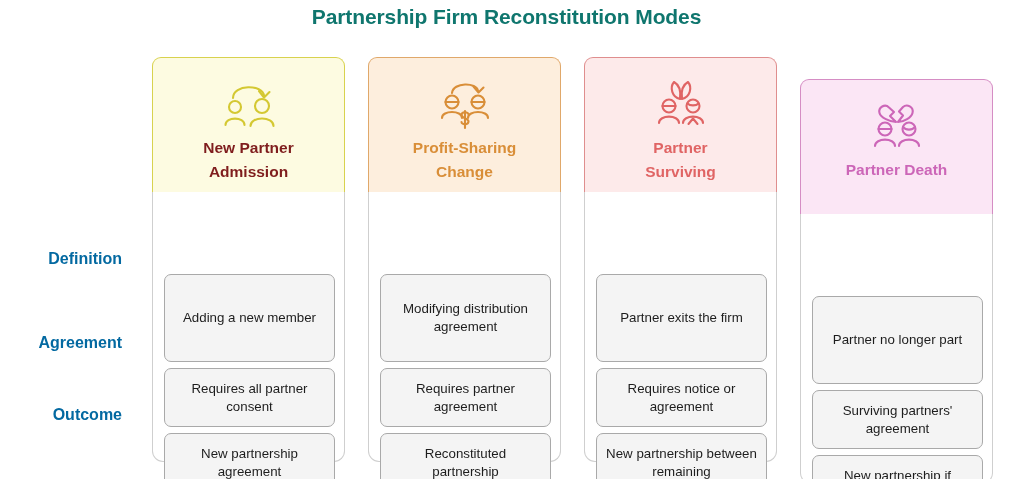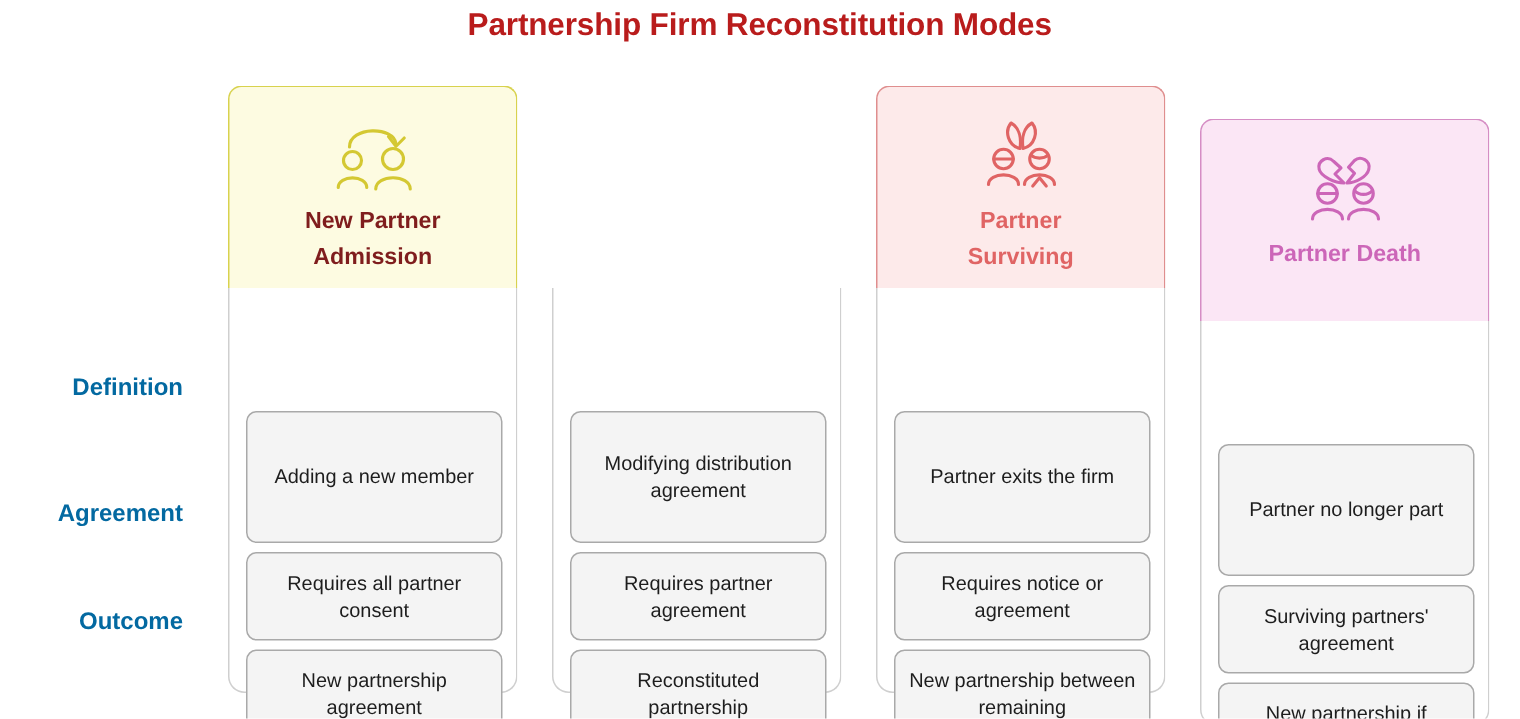--- a/index.html
+++ b/index.html
@@ -19,21 +19,21 @@
 
   
   #title {
     position: absolute;
     top: 5px;
     left: 0;
     width: 1013px;
     text-align: center;
     font-size: 21px;
     font-weight: bold;
-    color: #b91c1c;
+    color: #0f766e;
     letter-spacing: -0.1px;
   }
 
   
   #grid {
     position: absolute;
     top: 57px;
     left: 0;
     width: 1013px;
     height: 405px;
@@ -170,20 +170,40 @@
         </div>
       </div>
       <div class="col-body">
         <div class="cell k0">Adding a new member</div>
         <div class="cell k1">Requires all partner consent</div>
         <div class="cell k2">New partnership agreement</div>
       </div>
     </div>
 
     <div class="column c1">
+      <div class="col-header" id="hdr1" style="background: rgb(253, 238, 221); border-color: rgb(224, 168, 106);">
+        <span class="col-icon">
+          <svg viewBox="0 0 62 54" width="62" height="54" fill="none" stroke="#d98e38" stroke-width="2.1" stroke-linecap="round" stroke-linejoin="round">
+            <path d="M18 15 C19 4, 43 4, 44 13"></path>
+            <path d="M39.5 8.5 L44.5 14.5 L49.5 9.5"></path>
+            <circle cx="18" cy="24" r="6.5"></circle>
+            <path d="M11.5 24 L24.5 24"></path>
+            <path d="M8 40 C8 32, 28 32, 28 40"></path>
+            <circle cx="44" cy="24" r="6.5"></circle>
+            <path d="M37.5 24 L50.5 24"></path>
+            <path d="M34 40 C34 32, 54 32, 54 40"></path>
+            <path d="M31 33 L31 50"></path>
+            <path d="M34.5 36.5 C34.5 33.5, 27.5 33.5, 27.5 37 C27.5 40.5, 34.5 40, 34.5 43.5 C34.5 47, 27.5 47, 27.5 44"></path>
+          </svg>
+        </span>
+        <div class="col-title" id="t1" style="color: rgb(217, 142, 56);">
+          <span>Profit-Sharing</span><br>
+          <span>Change</span>
+        </div>
+      </div>
       <div class="col-body">
         <div class="cell k0">Modifying distribution agreement</div>
         <div class="cell k1">Requires partner agreement</div>
         <div class="cell k2">Reconstituted partnership</div>
       </div>
     </div>
 
     <div class="column c2">
       <div class="col-header" id="hdr2" style="background: rgb(253, 234, 234); border-color: rgb(223, 142, 142);">
         <span class="col-icon">

